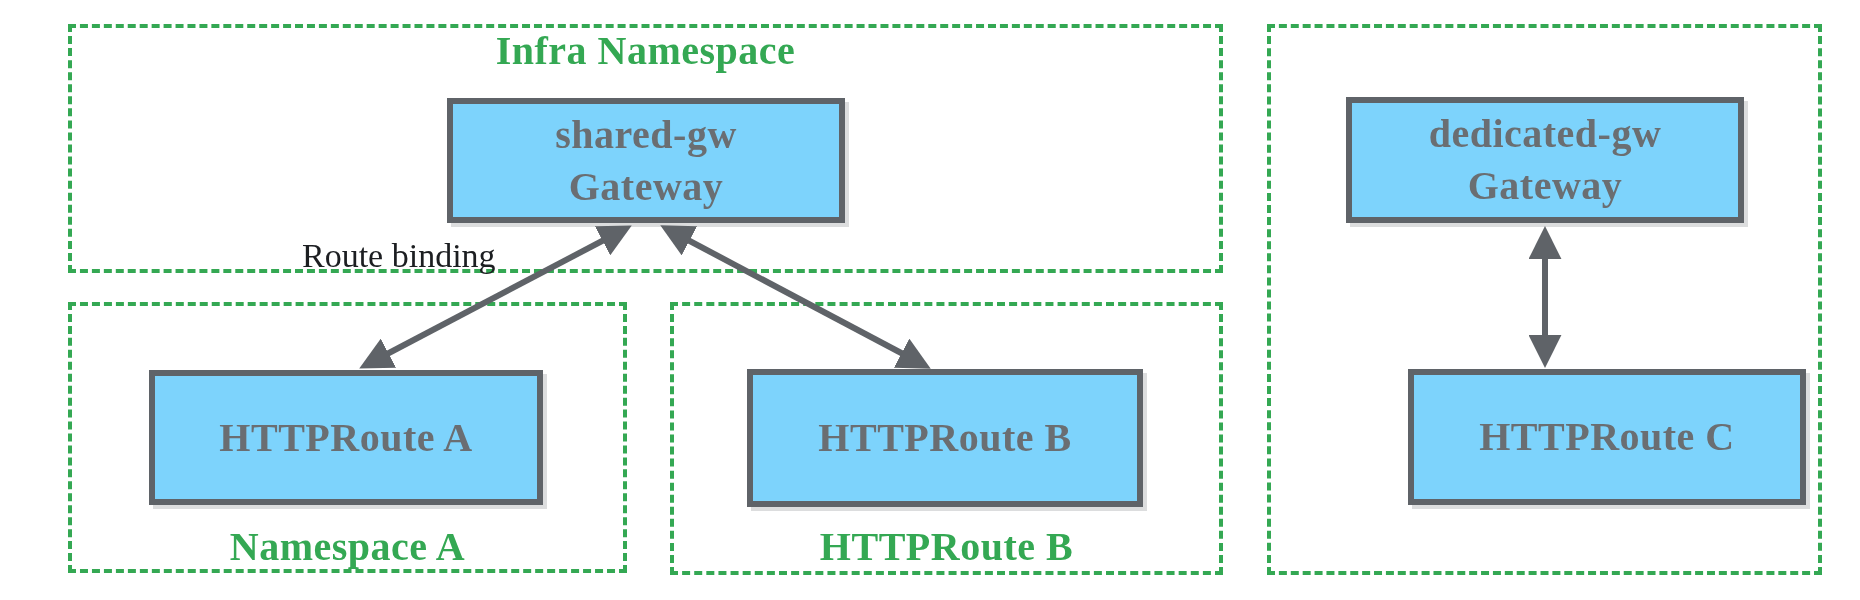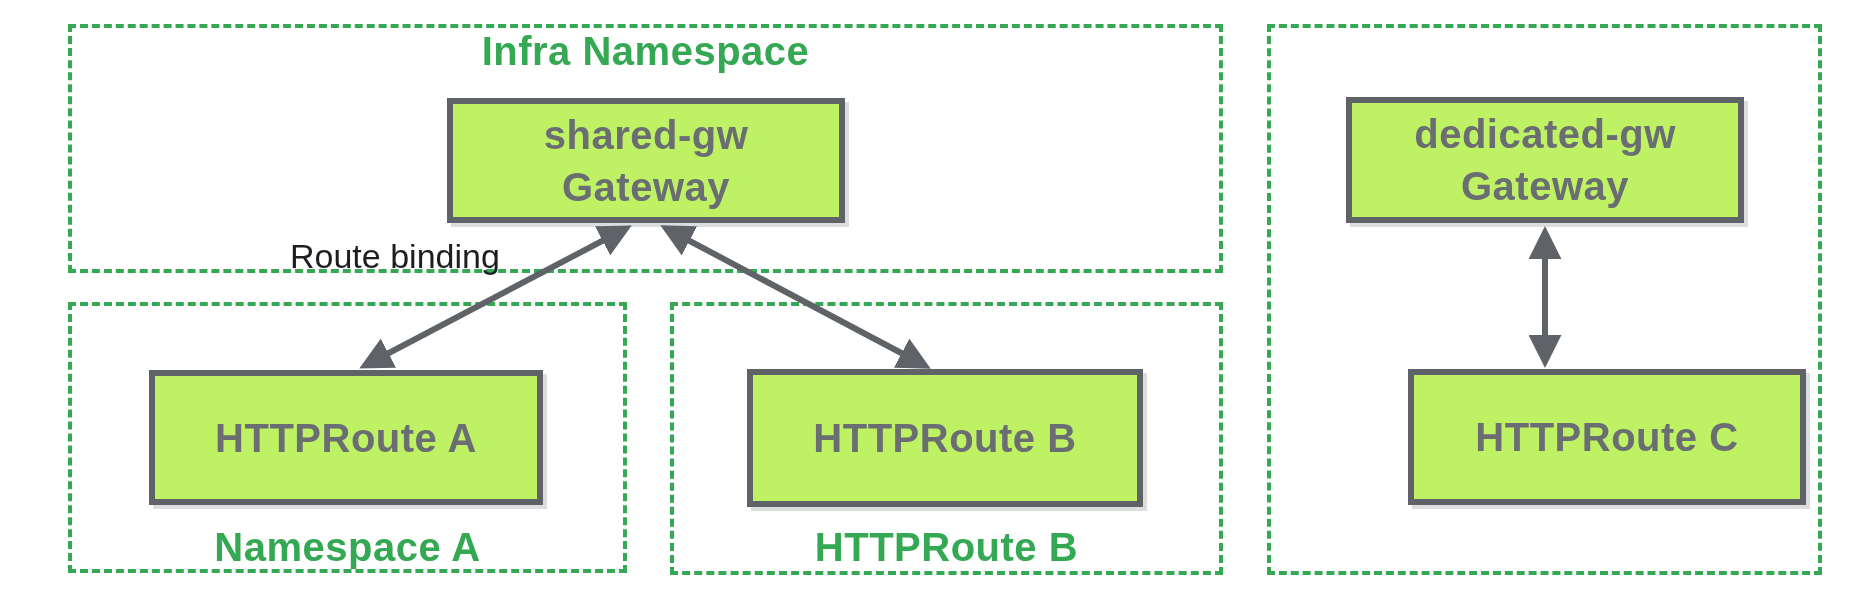--- a/index.html
+++ b/index.html
@@ -4,43 +4,44 @@
 <style>
   :root{
     --green:#34A853;
     --gray-border:#5F6368;
     --gray-text:#6A6E72;
     --ink:#1C1E21;
   }
   html,body{margin:0;padding:0;background:#fff;}
   .canvas{
     position:relative;width:1860px;height:600px;background:#fff;
-    font-family:Liberation Sans, sans-serif;overflow:hidden;
+    font-family:Liberation Serif, serif;overflow:hidden;
   }
   .ns{
     position:absolute;border:4px dashed var(--green);
     box-sizing:border-box;background:transparent;
   }
   .ns-label{
     position:absolute;color:var(--green);font-weight:bold;font-size:40px;
     text-align:center;line-height:46px;letter-spacing:0.5px;
   }
   .node{
-    position:absolute;border:6px solid var(--gray-border);background:#bef264;
+    position:absolute;border:6px solid var(--gray-border);background:#7dd3fc;
     box-sizing:border-box;display:flex;flex-direction:column;align-items:center;
     justify-content:center;color:var(--gray-text);font-weight:bold;font-size:40px;
     line-height:52px;letter-spacing:0.5px;text-align:right;
     box-shadow:4px 4px 0 rgba(95,99,104,0.22);
   }
   .edge-layer{position:absolute;left:0;top:0;}
   .edge{stroke:var(--gray-border);stroke-width:6;}
   .arrowhead{fill:var(--gray-border);}
   .free-label{
     position:absolute;color:var(--ink);font-size:34px;line-height:40px;
     white-space:nowrap;
+    margin-left:12px;
   }
 </style>
 </head>
 <body>
 
 <div class="canvas">
 
   <div class="ns" style="left:68px;top:24px;width:1155px;height:249px"></div>
   <div class="ns" style="left:68px;top:302px;width:559px;height:271px"></div>
   <div class="ns" style="left:670px;top:302px;width:553px;height:273px"></div>

